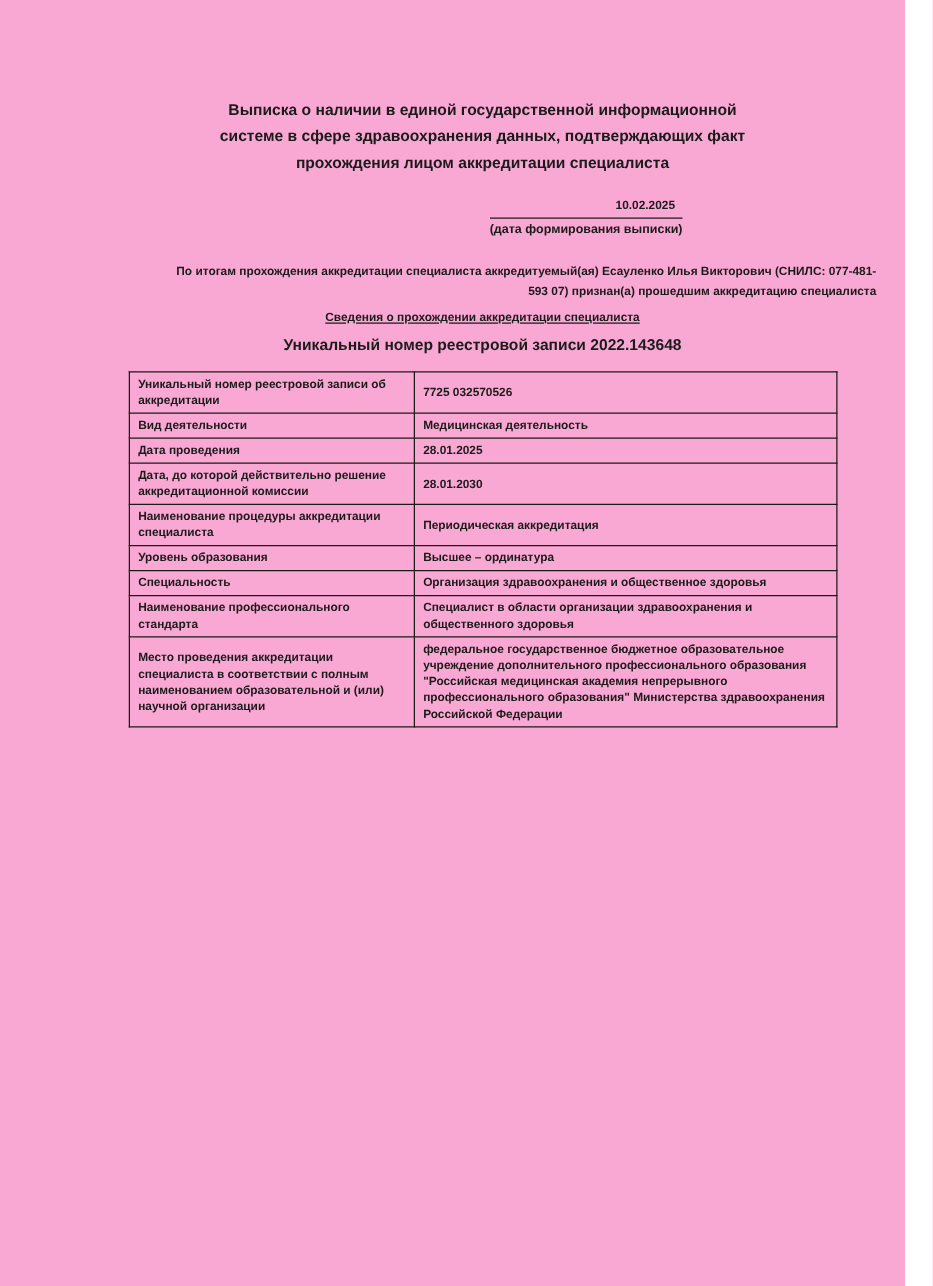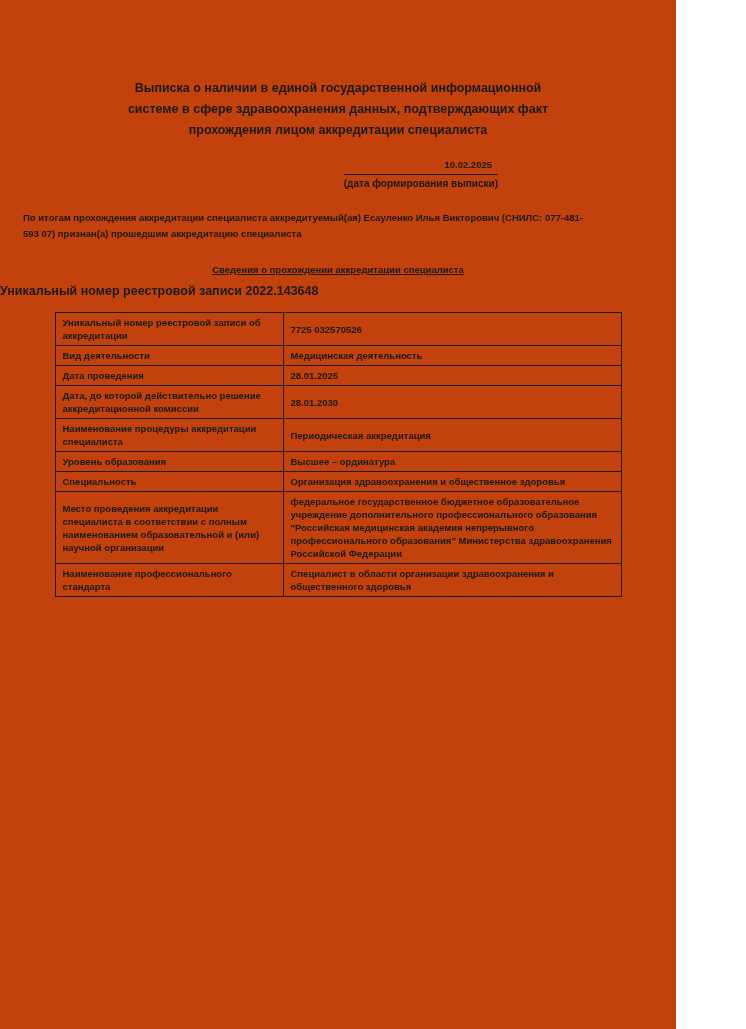--- a/index.html
+++ b/index.html
@@ -12,22 +12,23 @@
     height: 1029px;
     font-family: "Liberation Sans", sans-serif;
     font-weight: 700;
     color: #1b1b1b;
     -webkit-font-smoothing: antialiased;
   }
   .page {
     position: relative;
     width: 676px;
     height: 1029px;
-    background: #c2410c;
+    background: #f9a8d4;
     overflow: hidden;
+    padding-left: 48px;
   }
   .doc-title {
     margin: 78px auto 0;
     width: 600px;
     text-align: center;
     font-size: 12.5px;
     line-height: 21px;
     white-space: pre-line;
     font-weight: 700;
   }
@@ -47,35 +48,35 @@
     border-bottom: 1.5px solid #1b1b1b;
   }
   .date-caption {
     font-size: 10px;
     line-height: 12px;
     padding-top: 3px;
   }
   .intro {
     width: 630px;
     margin: 20px auto 0;
-    text-align: left;
+    text-align: right;
     font-size: 9.5px;
     line-height: 16px;
     white-space: pre-line;
   }
   .section-heading {
-    margin-top: 21px;
+    margin-top: 6px;
     text-align: center;
     font-size: 9.5px;
     line-height: 13px;
     text-decoration: underline;
   }
   .registry-heading {
     margin-top: 7px;
-    text-align: left;
+    text-align: center;
     font-size: 12.5px;
     line-height: 17px;
   }
   table.info-table {
     width: 566px;
     margin: 12px auto 0;
     border-collapse: collapse;
     table-layout: fixed;
   }
   table.info-table col.c-label { width: 228px; }
@@ -140,23 +141,23 @@
         </tr>
         <tr>
           <td>Уровень образования</td>
           <td>Высшее – ординатура</td>
         </tr>
         <tr>
           <td>Специальность</td>
           <td>Организация здравоохранения и общественное здоровья</td>
         </tr>
         <tr>
+          <td>Наименование профессионального стандарта</td>
+          <td>Специалист в области организации здравоохранения и общественного здоровья</td>
+        </tr>
+        <tr>
           <td>Место проведения аккредитации специалиста в соответствии с полным наименованием образовательной и (или) научной организации</td>
           <td>федеральное государственное бюджетное образовательное учреждение дополнительного профессионального образования "Российская медицинская академия непрерывного профессионального образования" Министерства здравоохранения Российской Федерации</td>
-        </tr>
-        <tr>
-          <td>Наименование профессионального стандарта</td>
-          <td>Специалист в области организации здравоохранения и общественного здоровья</td>
         </tr>
       </tbody>
   </table>
 
 </div>
 
 </body></html>

